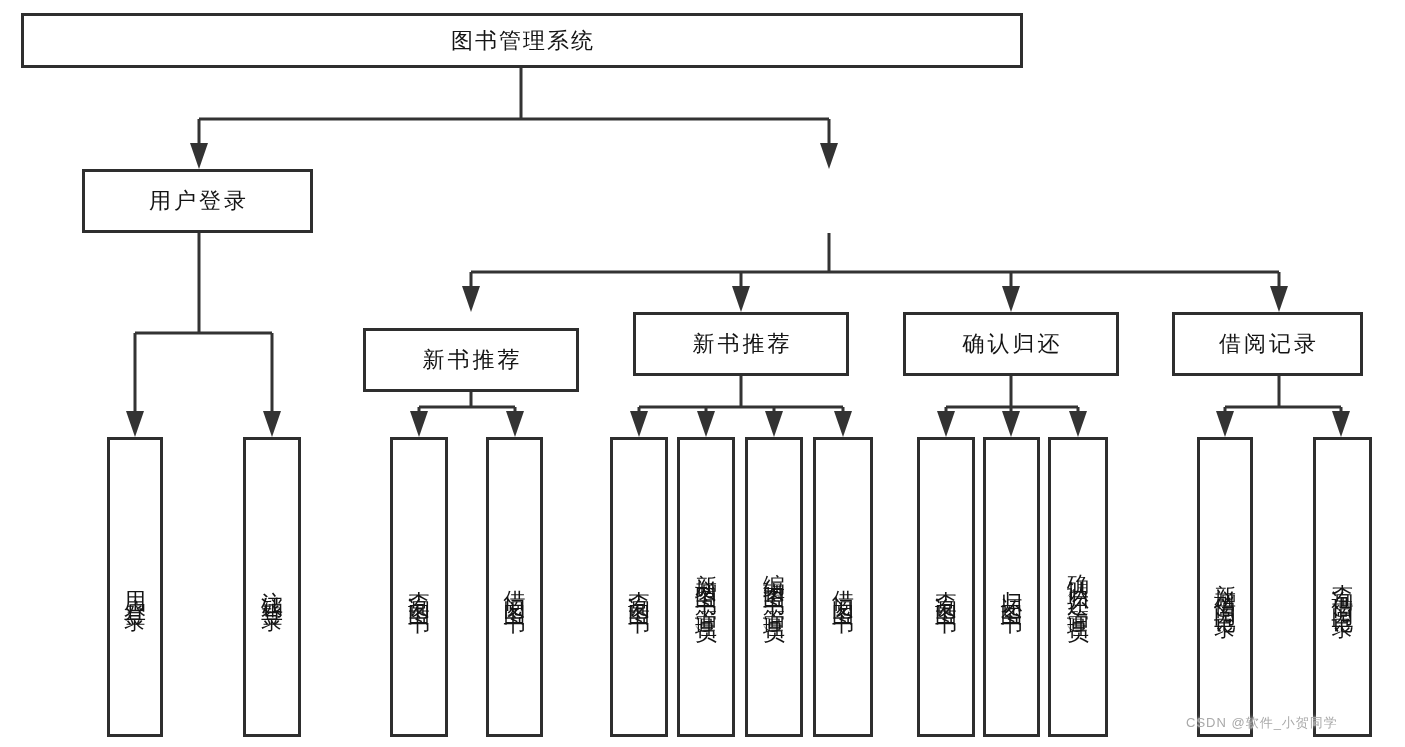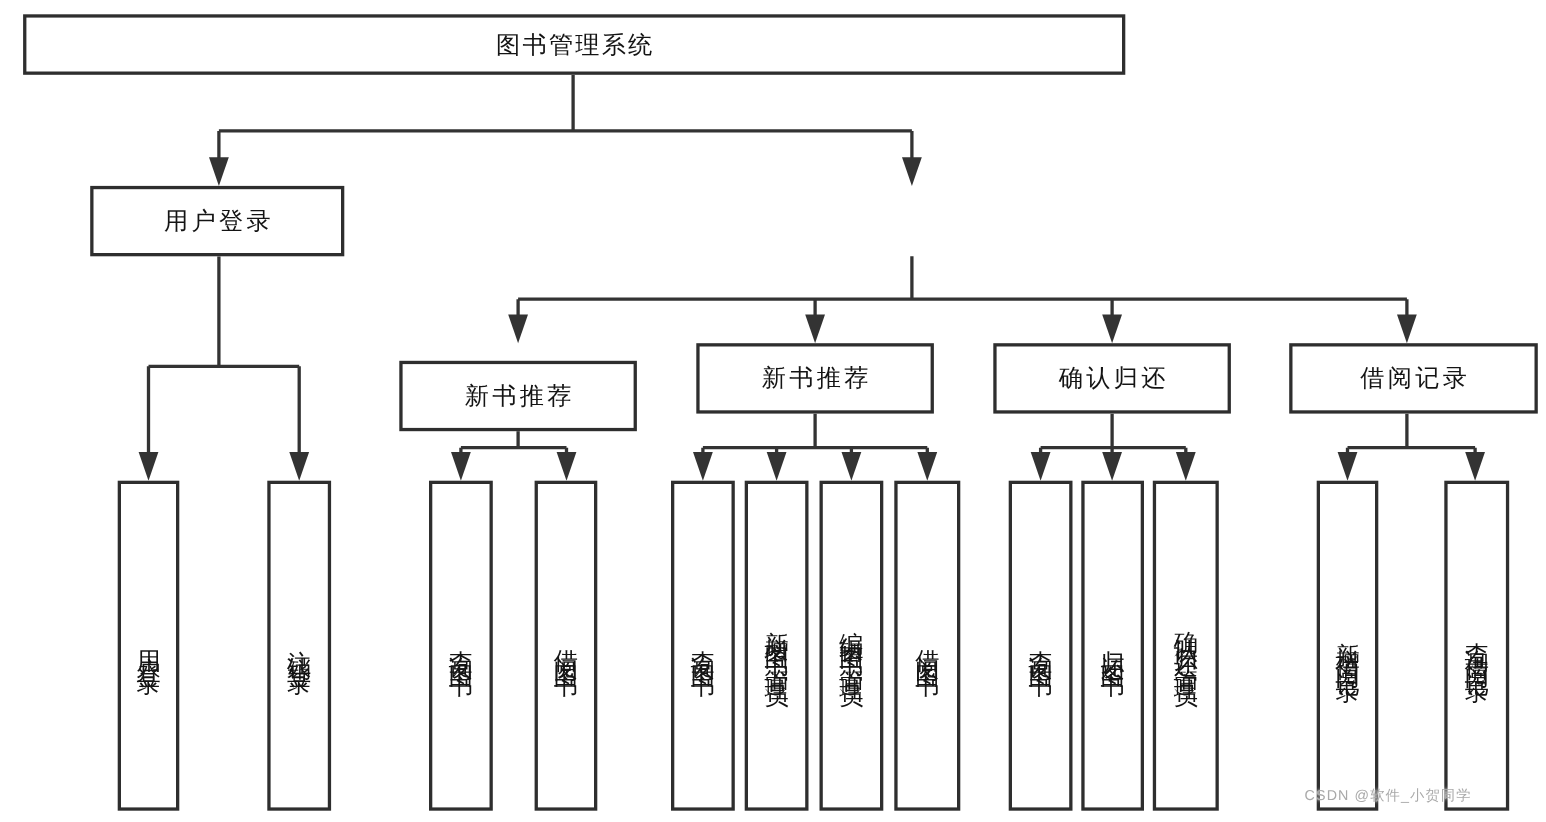--- a/index.html
+++ b/index.html
@@ -120,21 +120,21 @@
 
   <div class="node" style="left:363px; top:328px; width:216px; height:64px;">
     <span class="h-label">新书推荐</span>
   </div>
   <div class="node" style="left:633px; top:312px; width:216px; height:64px;">
     <span class="h-label">新书推荐</span>
   </div>
   <div class="node" style="left:903px; top:312px; width:216px; height:64px;">
     <span class="h-label">确认归还</span>
   </div>
-  <div class="node" style="left:1172px; top:312px; width:226px; height:64px;">
+  <div class="node" style="left:1172px; top:312px; width:191px; height:64px;">
     <span class="h-label">借阅记录</span>
   </div>
 
   <div class="node" style="left:107px; top:437px; width:56px; height:300px;">
     <span class="v-label">用户登录</span>
   </div>
   <div class="node" style="left:243px; top:437px; width:58px; height:300px;">
     <span class="v-label">注销登录</span>
   </div>
 

